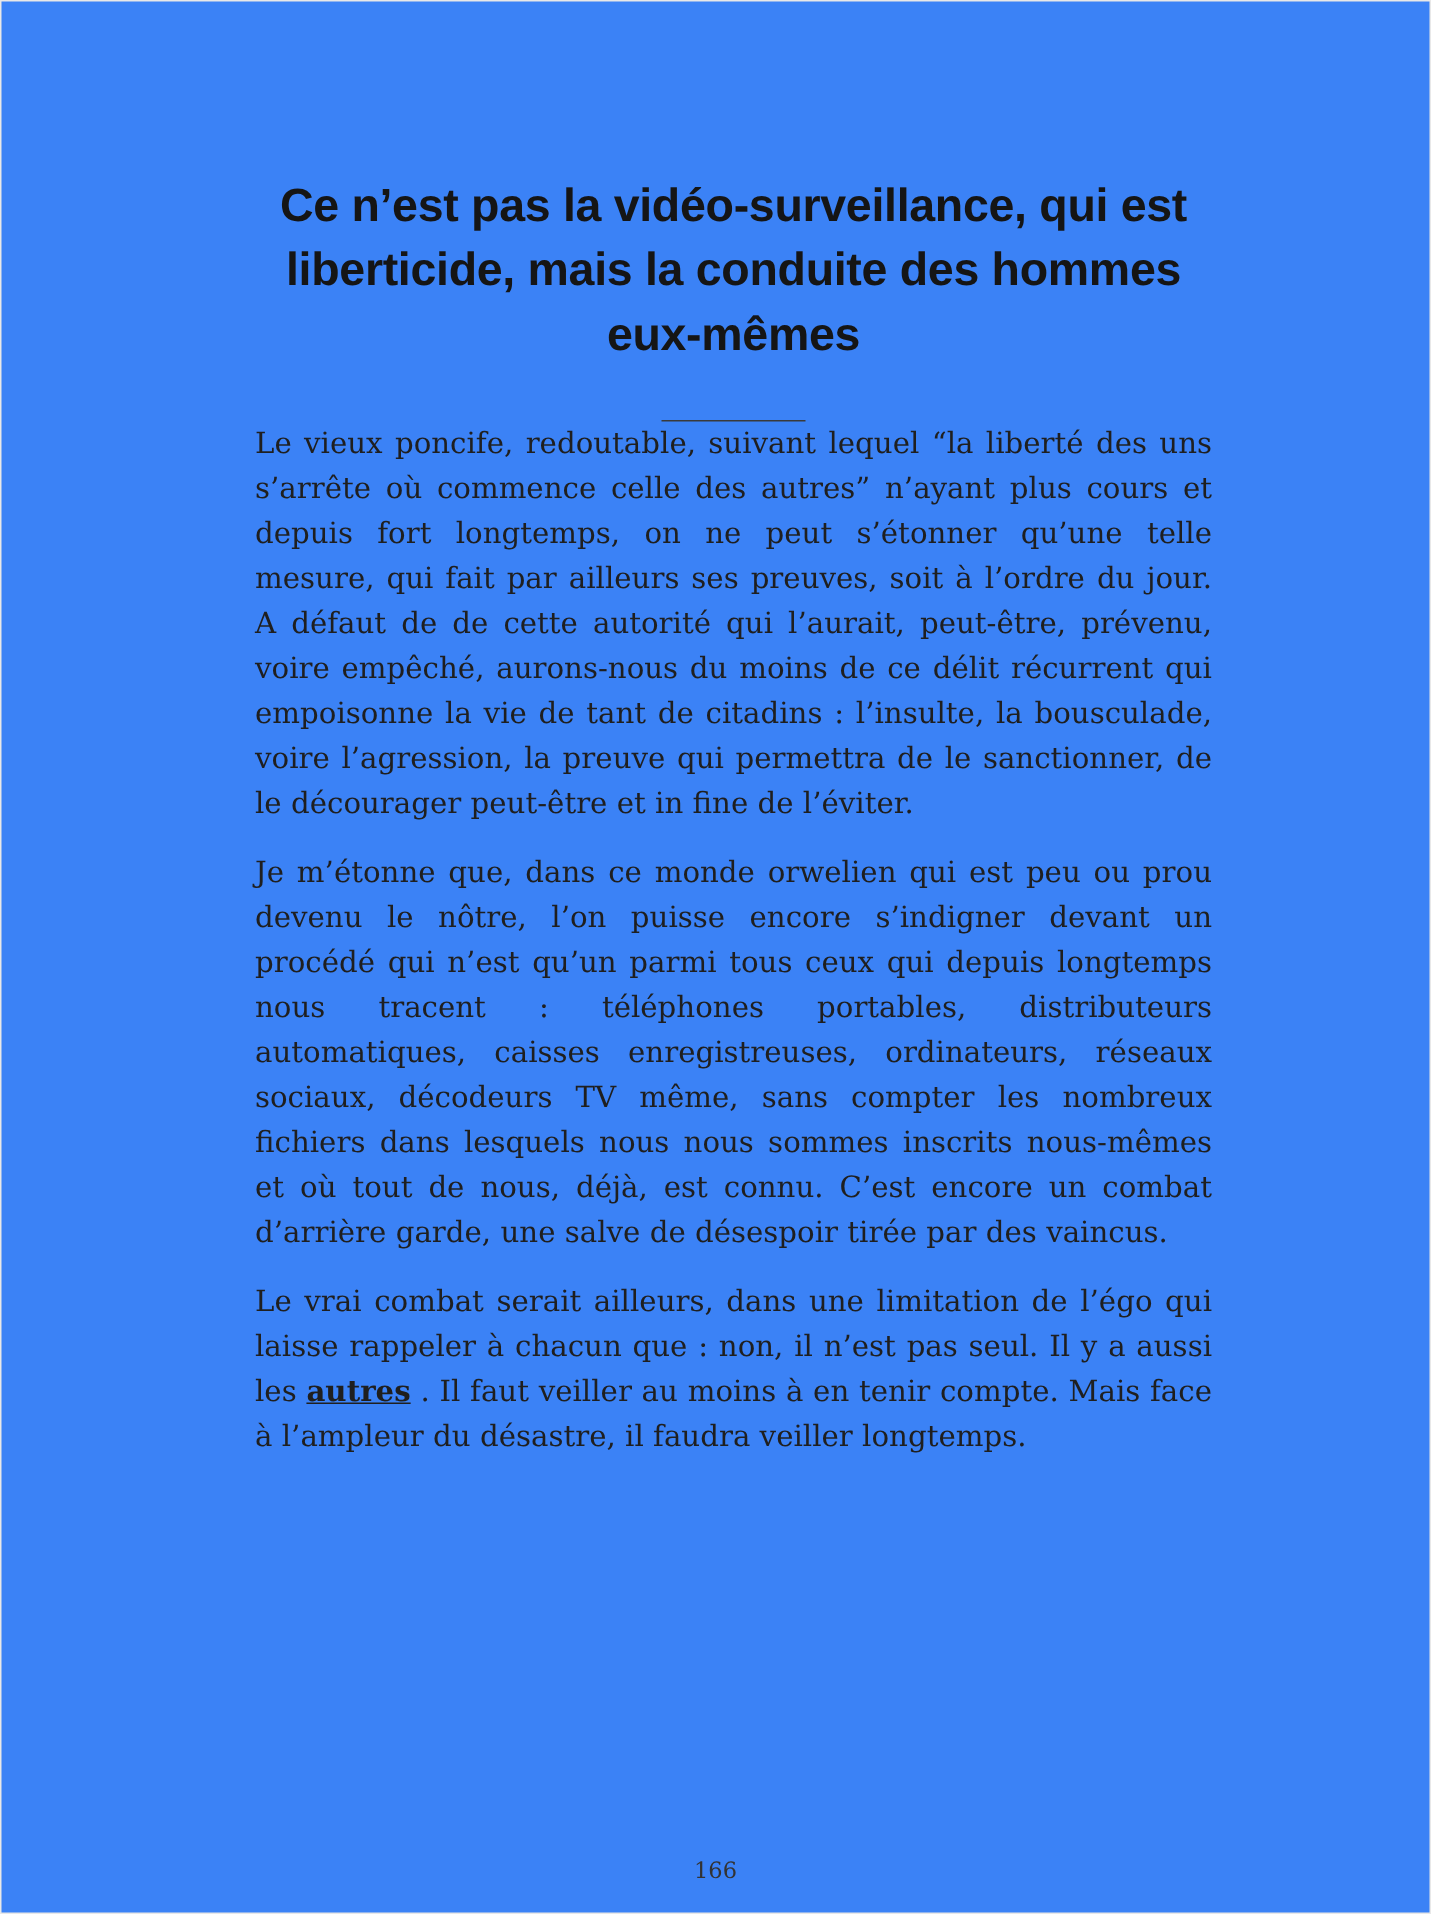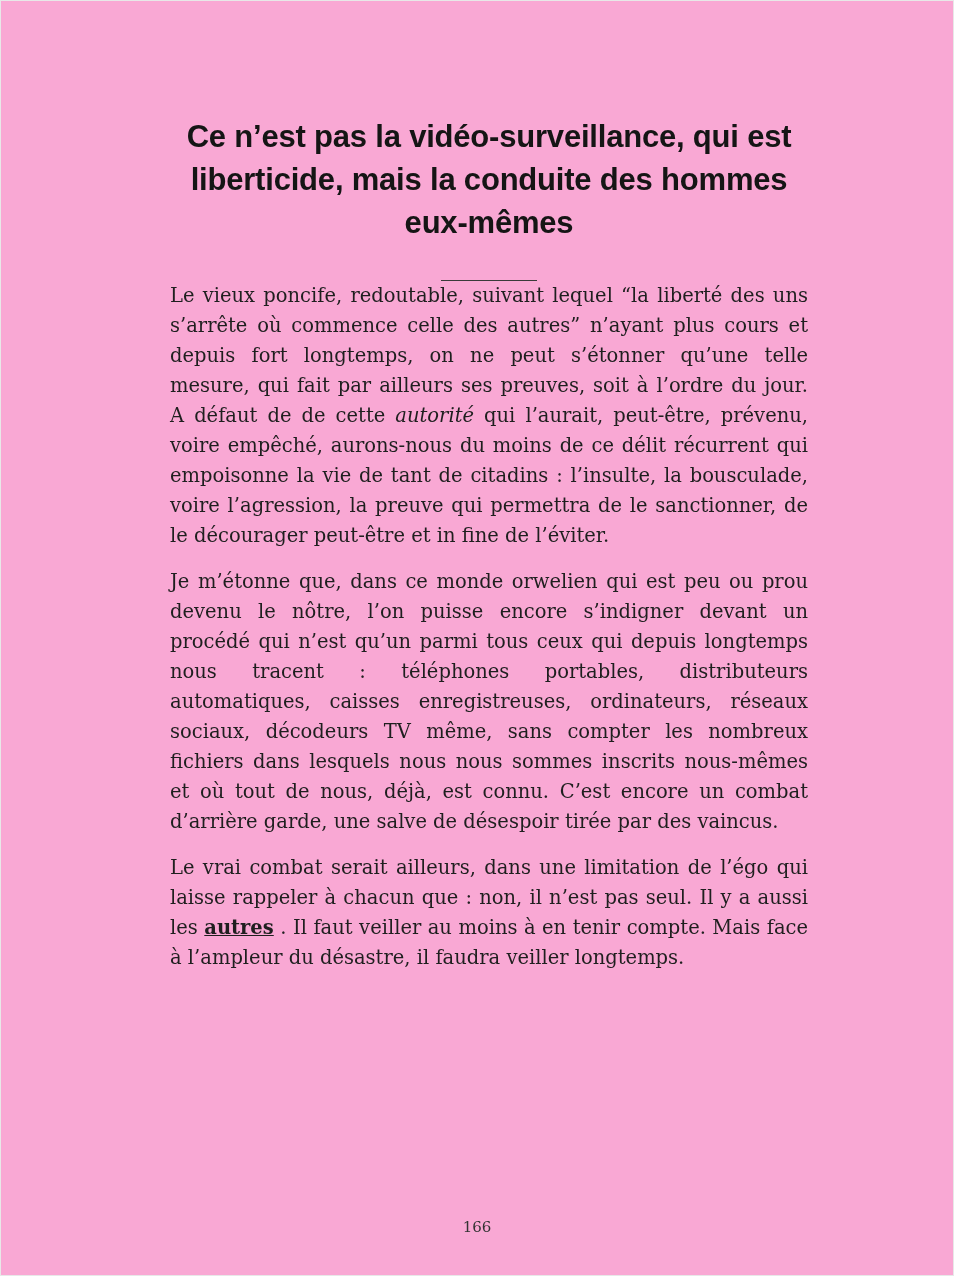--- a/index.html
+++ b/index.html
@@ -10,21 +10,21 @@
   body {
     width: 954px;
     height: 1276px;
     position: relative;
     font-family: "DejaVu Serif", "Liberation Serif", serif;
     color: #1f1f1f;
   }
   .page {
     position: absolute;
     inset: 0;
-    background: #f9a8d4;
+    background: #3b82f6;
     box-sizing: border-box;
     box-shadow: inset 0 0 0 1px #e8e8e8;
     overflow: hidden;
     padding-left: 24px;
   }
   .content {
     width: 638px;
     margin: 0 auto;
     padding-top: 116px;
   }
@@ -58,27 +58,27 @@
     margin-top: 22px;
     margin-bottom: 18px;
   }
   .paragraphs p {
     font-size: 19.5px;
     line-height: 30px;
     text-align: justify;
     color: #1f1f1f;
     margin: 0 0 16px 0;
   }
-  .seg-italic { font-style: italic; }
+  .seg-italic { }
   .seg-bold   { font-weight: 700; text-decoration: underline; }
   .page-number {
     position: absolute;
     left: 0;
     right: 0;
-    bottom: 40px;
+    bottom: 20px;
     text-align: center;
     font-size: 15px;
     color: #333333;
   }
 </style>
 </head>
 <body>
 
 <div class="page">
   <div class="content">

